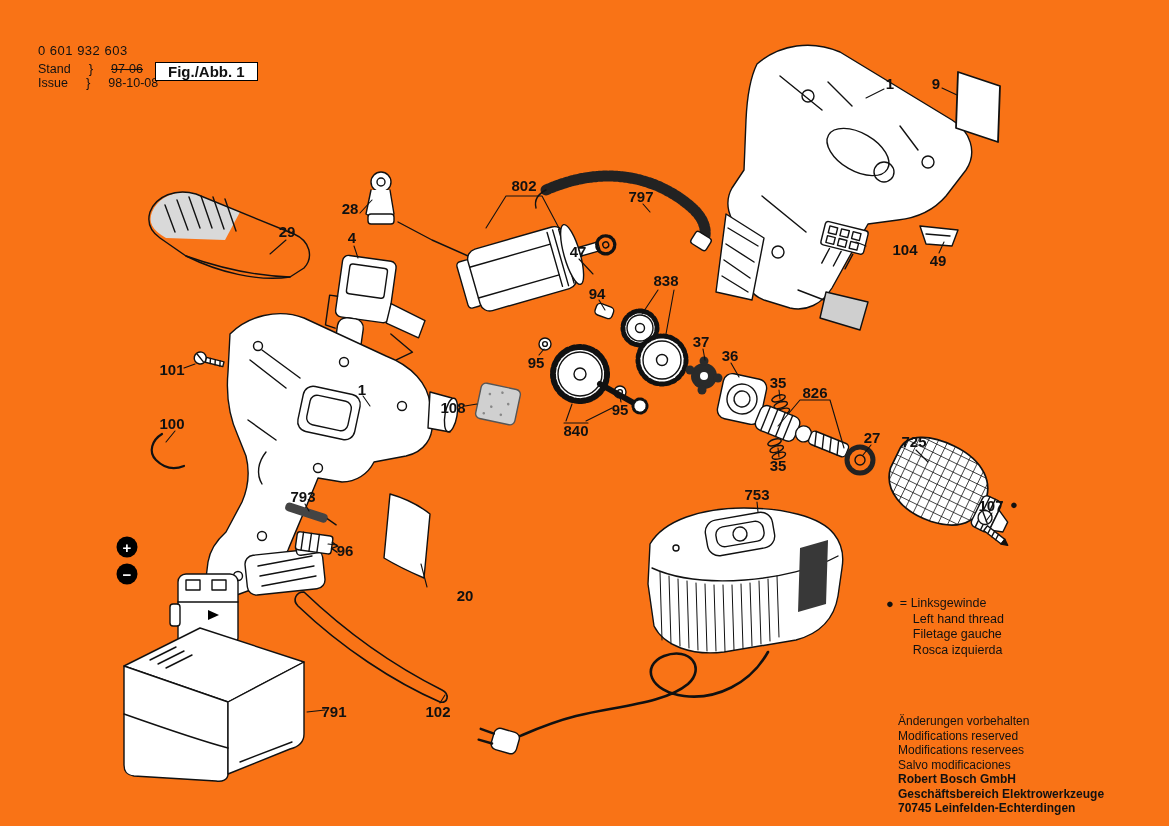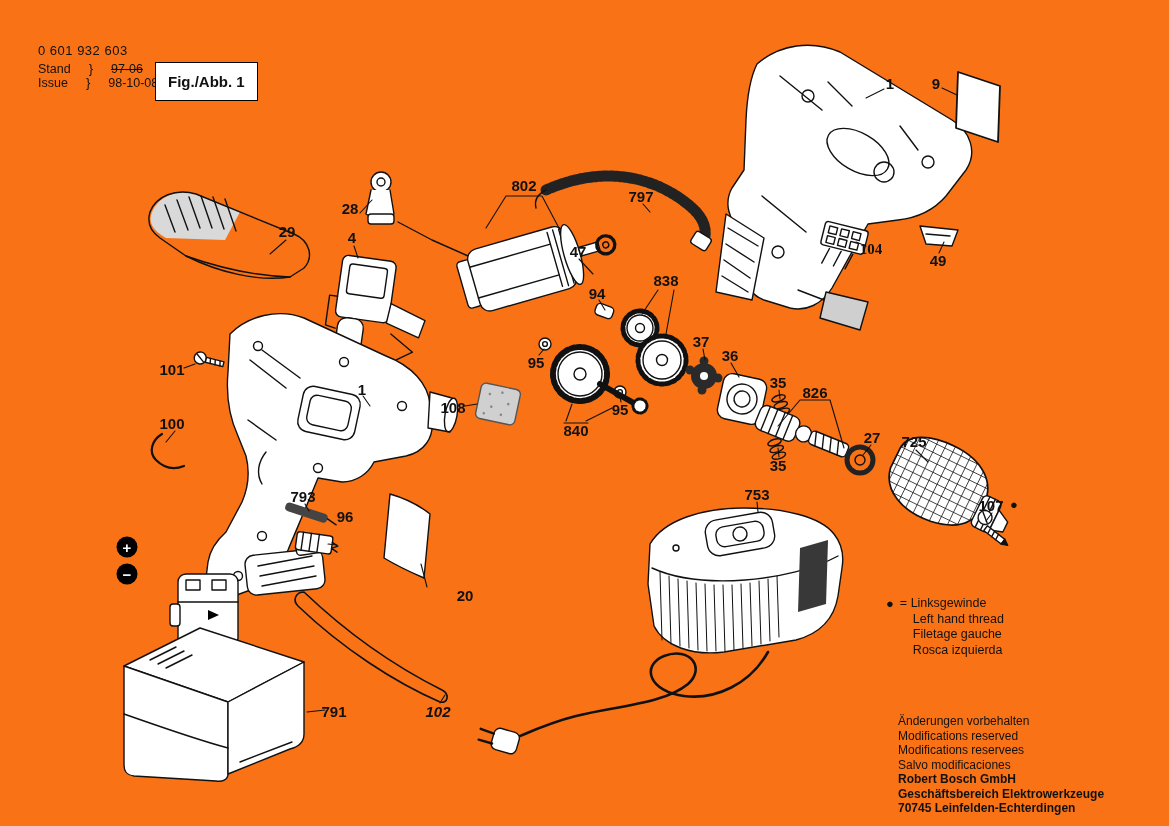--- a/index.html
+++ b/index.html
@@ -6,21 +6,21 @@
   #page{position:relative;width:1169px;height:826px;background:#f97316;overflow:hidden;
         font-family:"Liberation Sans", sans-serif;color:#111;}
   svg{position:absolute;left:0;top:0;}
   .lbl{position:absolute;transform:translate(-50%,-50%);font-weight:bold;font-size:15px;
        color:#111;white-space:nowrap;}
   #header{position:absolute;left:38px;top:44px;font-size:12.5px;line-height:14px;}
   #part-number{font-size:13px;letter-spacing:0.5px;margin-bottom:4px;}
   .hdr-row{display:flex;align-items:center;gap:18px;}
   .hdr-brace{font-size:13px;}
   .struck{text-decoration:line-through;}
-  #fig-box{position:absolute;left:155px;top:62px;border:1.8px solid #000;padding:10px 12px;
+  #fig-box{position:absolute;left:155px;top:62px;border:1.8px solid #000;padding:0 12px;
            font-weight:bold;font-size:15px;background:#fff;}
   .batt-icon{position:absolute;width:21px;height:21px;border-radius:50%;background:#000;color:#fff;
              display:flex;align-items:center;justify-content:center;font-weight:bold;font-size:15px;
              transform:translate(-50%,-50%);line-height:1;}
   #legend{position:absolute;left:886px;top:596px;font-size:12.5px;line-height:15.5px;display:flex;gap:6px;}
   #legend .dot{font-size:13px;line-height:15px;}
   .legend-line + .legend-line{padding-left:13px;}
   #thread-dot{position:absolute;left:1010px;top:497px;font-size:13px;}
   #footer{position:absolute;left:898px;top:694px;font-size:12px;line-height:14.5px;margin-top:20px;}
   .bold{font-weight:bold;}
@@ -349,37 +349,37 @@
       <div class="lbl" style="left: 578px; top: 251px;">47</div>
       <div class="lbl" style="left: 597px; top: 293px;">94</div>
       <div class="lbl" style="left: 666px; top: 280px;">838</div>
       <div class="lbl" style="left: 701px; top: 341px;">37</div>
       <div class="lbl" style="left: 730px; top: 355px;">36</div>
       <div class="lbl" style="left: 778px; top: 382px;">35</div>
       <div class="lbl" style="left: 815px; top: 392px;">826</div>
       <div class="lbl" style="left: 872px; top: 437px;">27</div>
       <div class="lbl" style="left: 914px; top: 441px;">725</div>
       <div class="lbl" style="left: 991px; top: 505px;">107</div>
-      <div class="lbl" style="left: 871px; top: 249px; font-family: Liberation Serif, serif;">104</div>
+      <div class="lbl" style="left: 905px; top: 249px;">104</div>
       <div class="lbl" style="left: 938px; top: 260px;">49</div>
       <div class="lbl" style="left: 936px; top: 83px;">9</div>
       <div class="lbl" style="left: 890px; top: 83px;">1</div>
       <div class="lbl" style="left: 172px; top: 369px;">101</div>
       <div class="lbl" style="left: 172px; top: 423px;">100</div>
       <div class="lbl" style="left: 362px; top: 389px;">1</div>
       <div class="lbl" style="left: 453px; top: 407px;">108</div>
       <div class="lbl" style="left: 536px; top: 362px;">95</div>
       <div class="lbl" style="left: 576px; top: 430px;">840</div>
       <div class="lbl" style="left: 620px; top: 409px;">95</div>
       <div class="lbl" style="left: 778px; top: 465px;">35</div>
       <div class="lbl" style="left: 303px; top: 496px;">793</div>
-      <div class="lbl" style="left: 345px; top: 516px;">96</div>
+      <div class="lbl" style="left: 345px; top: 550px;">96</div>
       <div class="lbl" style="left: 427px; top: 595px; margin-left: 38px;">20</div>
       <div class="lbl" style="left: 757px; top: 494px;">753</div>
-      <div class="lbl" style="left: 438px; top: 711px; font-style: italic;">102</div>
+      <div class="lbl" style="left: 438px; top: 711px;">102</div>
       <div class="lbl" style="left: 334px; top: 711px;">791</div>
     </div>
 
   <div id="thread-dot">●</div>
 
   <div class="batt-icon" style="left:127px;top:547px;">+</div>
   <div class="batt-icon" style="left:127px;top:574px;">−</div>
 
   <div id="legend">
     <span class="dot">●</span>

